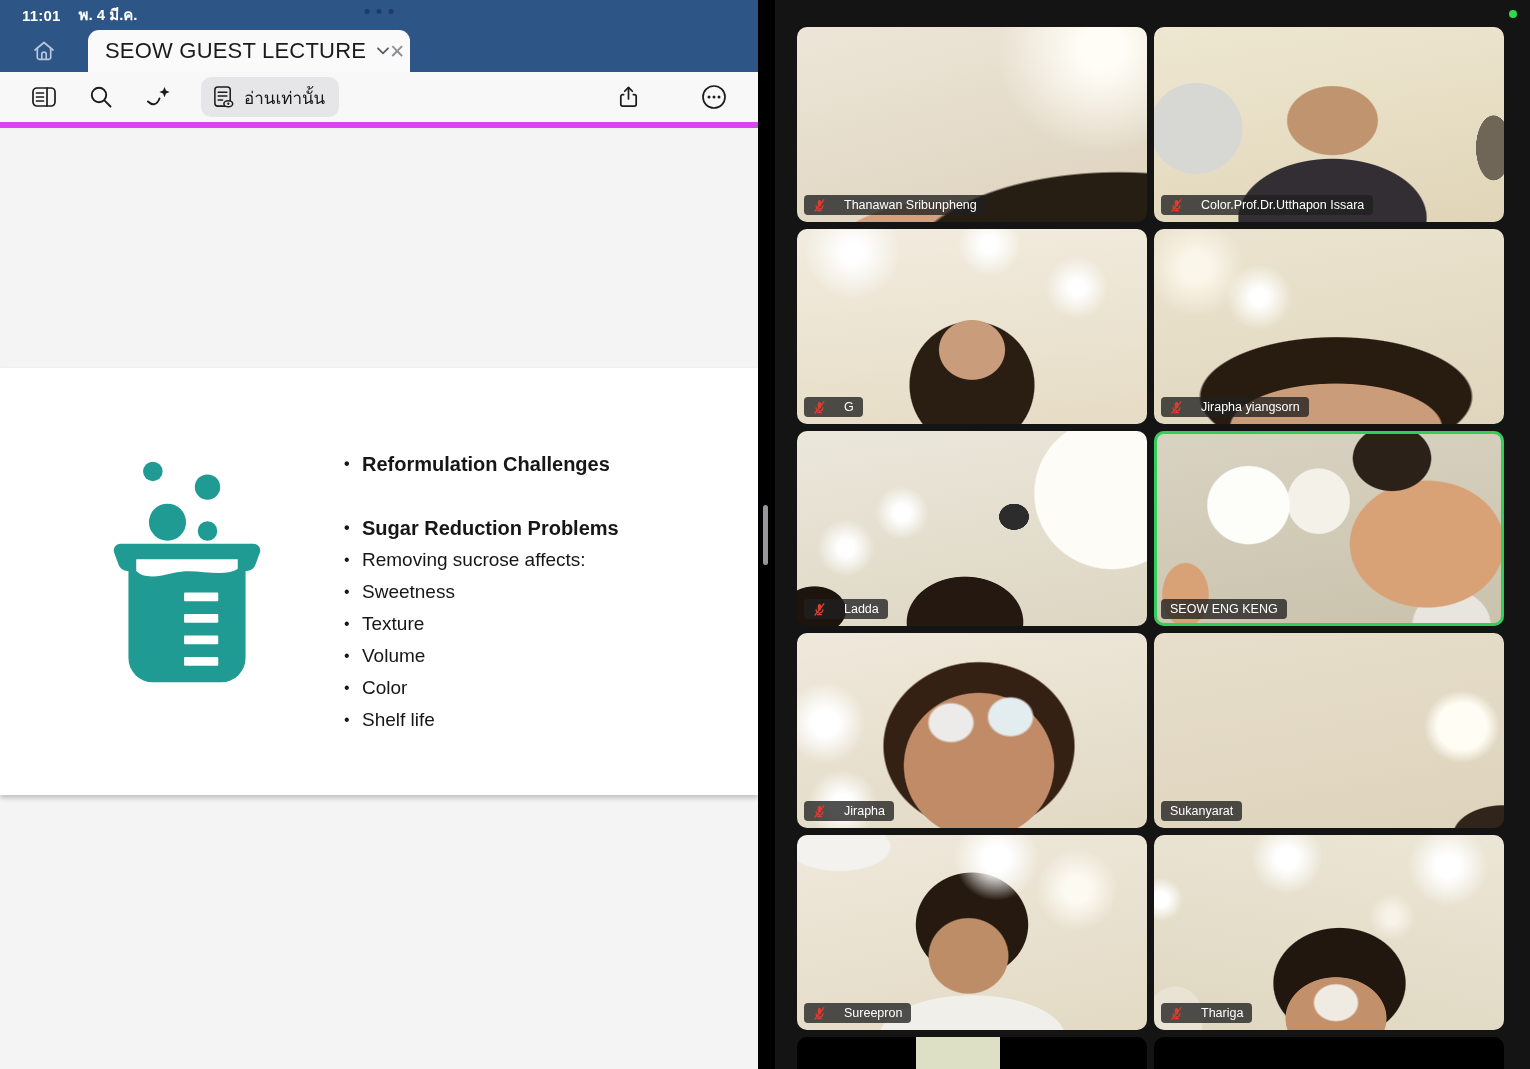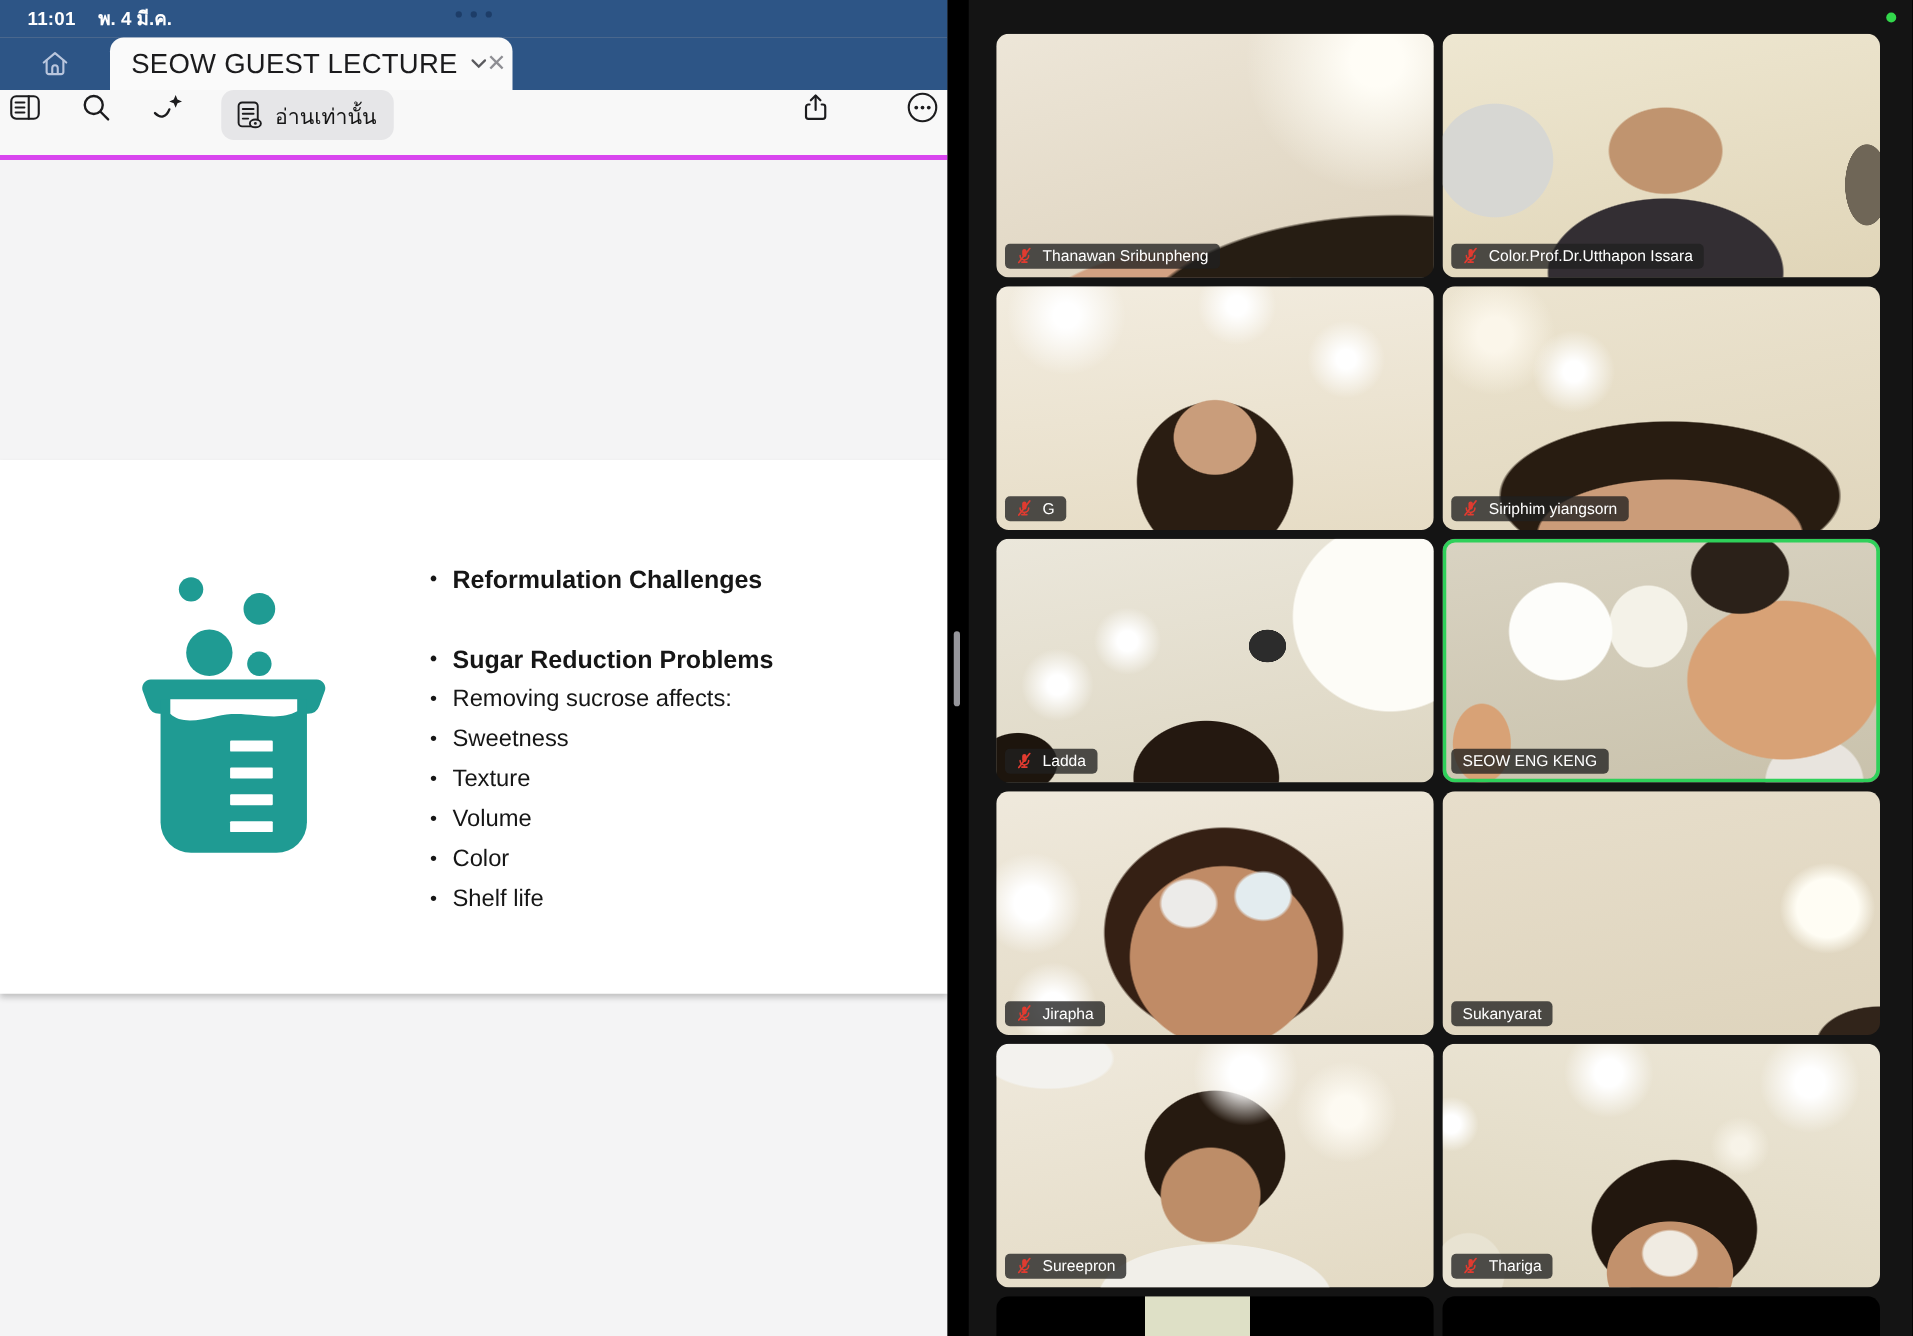--- a/index.html
+++ b/index.html
@@ -18,22 +18,22 @@
   .multitask-dots i { width:5px; height:5px; border-radius:50%; background:#1d3d68; display:block; }
 
   .tab-row { height:42px; background:#2d5586; position:relative; }
   .home-btn { position:absolute; left:31px; top:8px; width:26px; height:26px; }
   .doc-tab { position:absolute; left:88px; top:0; width:322px; height:42px; background:#fafafa;
     border-radius:11px 11px 0 0; display:flex; align-items:center; padding:0 14px 0 17px; }
   .doc-tab-title { font-size:22px; color:#1b1b1d; font-weight:500; letter-spacing:.2px; white-space:nowrap; }
   .tab-chevron { margin-left:11px; display:flex; }
   .tab-close { margin-left:auto; font-size:19px; color:#8e8e93; line-height:1; }
 
-  .toolbar { height:56px; background:#f8f8f8; border-bottom:4px solid #d946ef;
-    display:flex; align-items:flex-start; padding:0 6px; }
+  .toolbar { height:56px; background:#f8f8f8; border-bottom:6px solid #d946ef;
+    display:flex; align-items:center; padding:0 30px; }
   .tb-icon { width:28px; height:28px; display:flex; align-items:center; justify-content:center; }
   .tb-icon + .tb-icon, .tb-icon + .read-pill { margin-left:29px; }
   .read-pill { background:#e6e6e8; border-radius:10px; height:40px; display:flex; align-items:center;
     gap:9px; padding:0 14px 0 11px; margin-left:23px; }
   .read-pill-label { font-size:17px; color:#161616; }
   .tb-right { margin-left:auto; display:flex; align-items:center; gap:29px; }
 
   .doc-area { flex:1; position:relative; overflow:hidden; background:#f4f4f5; }
   .doc-page { position:absolute; left:0; top:240px; width:100%; height:427px; background:#fff;
     box-shadow:0 3px 5px rgba(0,0,0,.22); display:flex; padding:78px 0 0 62px; }
@@ -48,21 +48,21 @@
   .split-divider { width:17px; height:1069px; background:#000; position:relative; flex:none; }
   .split-handle { position:absolute; left:5px; top:505px; width:5px; height:60px; border-radius:3px; background:#96969b; }
 
   
   .zoom-pane { flex:1; height:1069px; background:#141414; position:relative; overflow:hidden; }
   .camera-dot { position:absolute; top:10px; right:13px; width:8px; height:8px; border-radius:50%; background:#32d74b; }
   .participant-grid { display:grid; grid-template-columns:350px 350px; gap:7px; padding:27px 0 0 22px; }
   .tile { width:350px; height:195px; border-radius:10px; position:relative; overflow:hidden; background:#0a0a0a; }
   .tile.active { box-shadow:inset 0 0 0 3px #2fd05a; }
   .name-label { position:absolute; left:7px; bottom:7px; background:rgba(32,32,32,.78); border-radius:4px;
-    display:flex; align-items:flex-start; gap:8px; padding:3px 9px; color:#fff; font-size:12.5px; white-space:nowrap; }
+    display:flex; align-items:flex-end; gap:18px; padding:3px 9px; color:#fff; font-size:12.5px; white-space:nowrap; }
 
   
   .tile-0{background:
     radial-gradient(circle at 87% 11%, #fffdf6 0 6%, rgba(255,253,246,0) 30%),
     radial-gradient(120% 100% at 92% 125%, #261d13 0 50%, rgba(38,29,19,0) 51%),
     radial-gradient(75% 80% at 42% 128%, #d2a182 0 48%, rgba(210,161,130,0) 49%),
     linear-gradient(165deg,#ede6d8,#ddd2bd);}
   .tile-1{background:
     radial-gradient(22% 30% at 51% 48%, #c0946f 0 58%, rgba(192,148,111,0) 60%),
     radial-gradient(46% 52% at 51% 98%, #332e33 0 58%, rgba(51,46,51,0) 59%),
@@ -330,21 +330,21 @@
         <div class="name-label">
           <svg viewBox="0 0 14 14" width="13" height="13">
             <g stroke="#e13b30" fill="none" stroke-width="1.3" stroke-linecap="round">
               <rect x="5.1" y="1.2" width="3.8" height="7" rx="1.9" fill="#e13b30" stroke="none"></rect>
               <path d="M3.3 7 a3.7 3.7 0 0 0 7.4 0"></path>
               <line x1="7" y1="10.7" x2="7" y2="12.3"></line>
               <line x1="4.8" y1="12.6" x2="9.2" y2="12.6"></line>
               <line x1="2.2" y1="12.9" x2="11.6" y2="0.9" stroke-width="1.5"></line>
             </g>
           </svg>
-          <span>Siriphim yiangsorn</span>
+          <span>Jirapha yiangsorn</span>
         </div>
       </div>
       <div class="tile tile-4">
         <div class="name-label">
           <svg viewBox="0 0 14 14" width="13" height="13">
             <g stroke="#e13b30" fill="none" stroke-width="1.3" stroke-linecap="round">
               <rect x="5.1" y="1.2" width="3.8" height="7" rx="1.9" fill="#e13b30" stroke="none"></rect>
               <path d="M3.3 7 a3.7 3.7 0 0 0 7.4 0"></path>
               <line x1="7" y1="10.7" x2="7" y2="12.3"></line>
               <line x1="4.8" y1="12.6" x2="9.2" y2="12.6"></line>

